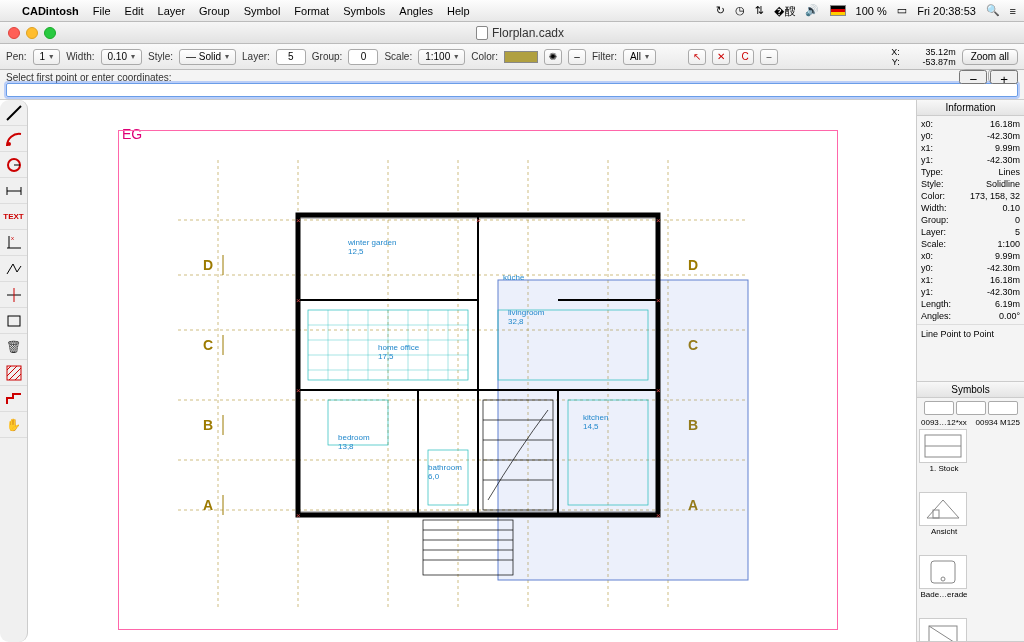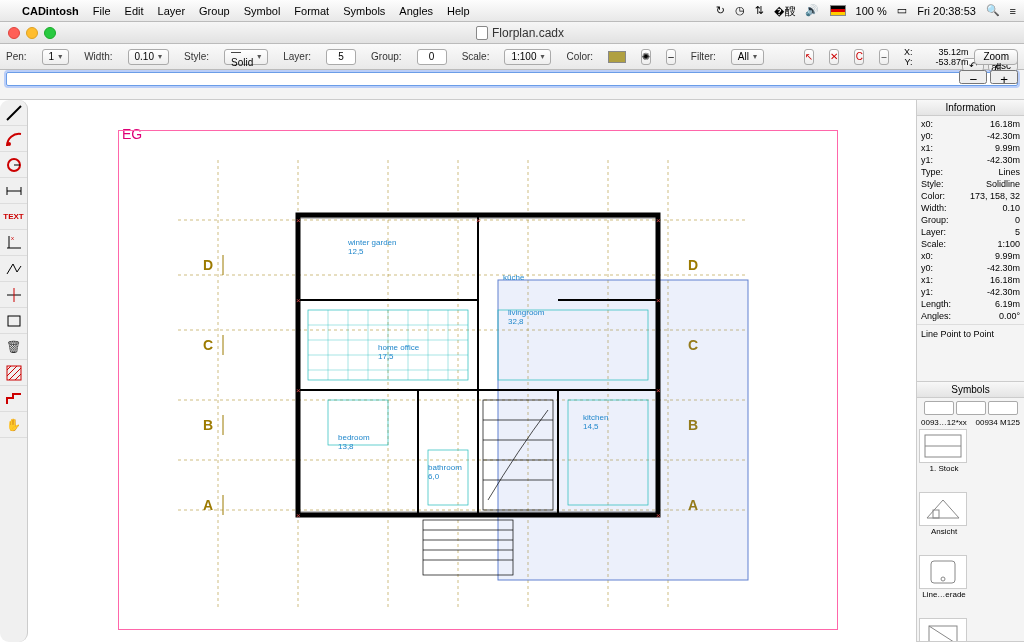--- a/index.html
+++ b/index.html
@@ -13,21 +13,21 @@
 
 .titlebar { height: 22px; background: linear-gradient(#f6f6f6,#e2e2e2); border-bottom: 1px solid #bbb; display: flex; align-items: center; justify-content: center; position: relative; }
 .titlebar .traffic { position:absolute; left:8px; display:flex; gap:6px;}
 .titlebar .traffic span{ width:12px;height:12px;border-radius:50%; }
 .tl-r{background:#ff5f57;border:1px solid #e0443e;}
 .tl-y{background:#ffbd2e;border:1px solid #dea123;}
 .tl-g{background:#28c940;border:1px solid #1aab29;}
 .titlebar .doc { display:flex;align-items:center;gap:4px;font-size:12px;color:#333;padding-left:16px;}
 .docicon{width:12px;height:14px;border:1px solid #888;border-radius:2px;background:#fff;}
 
-.toolbar { height: 26px; background: linear-gradient(#fafafa,#e9e9e9); border-bottom:1px solid #bbb; display:flex; align-items:center; padding:0 6px; gap:15px; font-size:10px; }
+.toolbar { height: 26px; background: linear-gradient(#fafafa,#e9e9e9); border-bottom:1px solid #bbb; display:flex; align-items:center; padding:0 6px; gap:6px; font-size:10px; }
 .toolbar label{color:#333;}
 .toolbar .fld{background:#fff;border:1px solid #aaa;border-radius:3px;padding:1px 6px;height:16px;display:inline-flex;align-items:center;min-width:30px;justify-content:center;}
 .toolbar .sel{background:linear-gradient(#fff,#eee);border:1px solid #aaa;border-radius:3px;padding:1px 6px;height:16px;display:inline-flex;align-items:center;gap:4px;}
 .toolbar .sel::after{content:"▾";font-size:8px;color:#555;}
 .toolbar .colorbox{width:34px;height:12px;background:#b0a040;border:1px solid #888;}
 .toolbar .iconbtn{width:18px;height:16px;border:1px solid #aaa;border-radius:3px;background:linear-gradient(#fff,#eee);display:inline-flex;align-items:center;justify-content:center;font-size:10px;}
 .toolbar .coords{margin-left:auto;display:flex;gap:6px;align-items:center;}
 .toolbar .coordcol{font-size:9px;line-height:10px;text-align:right;}
 .toolbar .btn{background:linear-gradient(#fff,#e5e5e5);border:1px solid #aaa;border-radius:4px;padding:1px 8px;font-size:10px;height:16px;}
 
@@ -145,20 +145,21 @@
     </div>
     <button class="btn">Zoom all</button>
   </div>
 </div>
 
 <div style="position:absolute;right:6px;top:70px;display:flex;gap:3px;">
  <button class="btn" style="padding:0 8px;height:14px">−</button>
  <button class="btn" style="padding:0 8px;height:14px">+</button>
 </div>
 <div class="promptbar">
+  <div class="prompt">Select first point or enter coordinates:</div>
   <input style="">
   <div class="rb">
     <button class="btn">↶</button>
     <button class="btn">esc</button>
   </div>
 </div>
 
 <div class="main">
 
   <div class="tools">
@@ -462,21 +463,21 @@
             </div>
             <div>Ansicht</div>
           </div>
           <div class="sym">
             <div class="th">
               <svg>
                 <rect x="10" y="4" width="24" height="22" rx="3" fill="none" stroke="#888"></rect>
                 <circle cx="22" cy="22" r="2" fill="none" stroke="#888"></circle>
               </svg>
             </div>
-            <div>Line…erade</div>
+            <div>Bade…erade</div>
           </div>
           <div class="sym">
             <div class="th">
               <svg>
                 <rect x="8" y="6" width="28" height="18" fill="none" stroke="#888"></rect>
                 <line x1="8" y1="6" x2="36" y2="24" stroke="#888"></line>
               </svg>
             </div>
             <div>Bade…rank1</div>
           </div>

